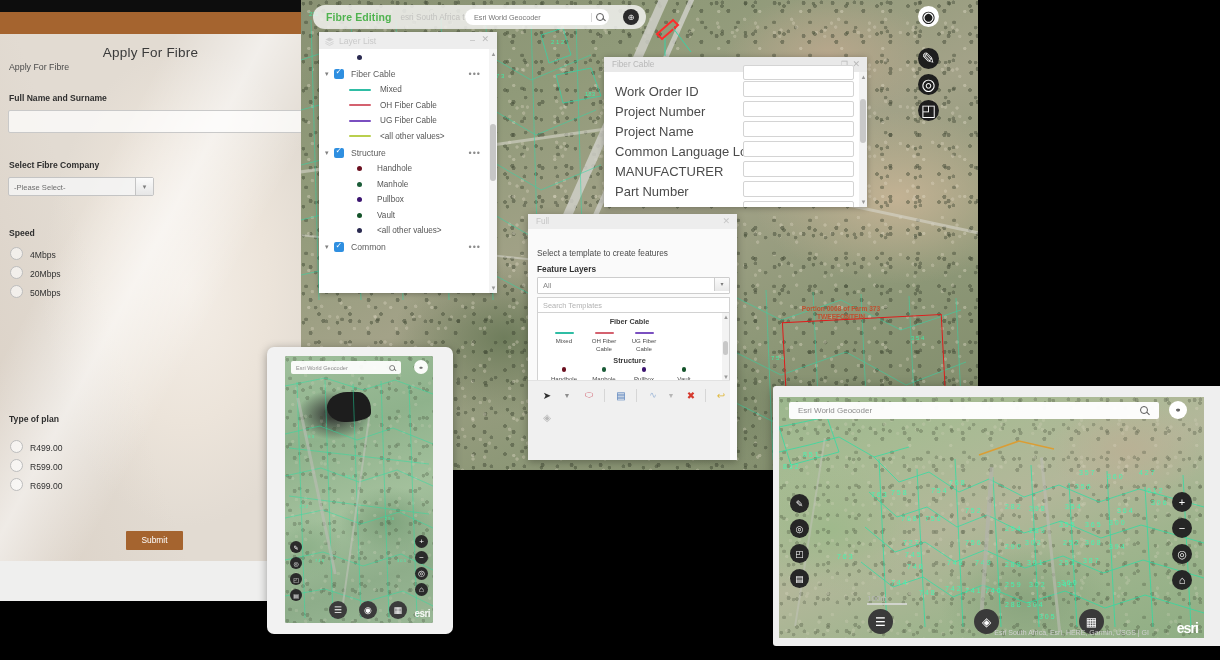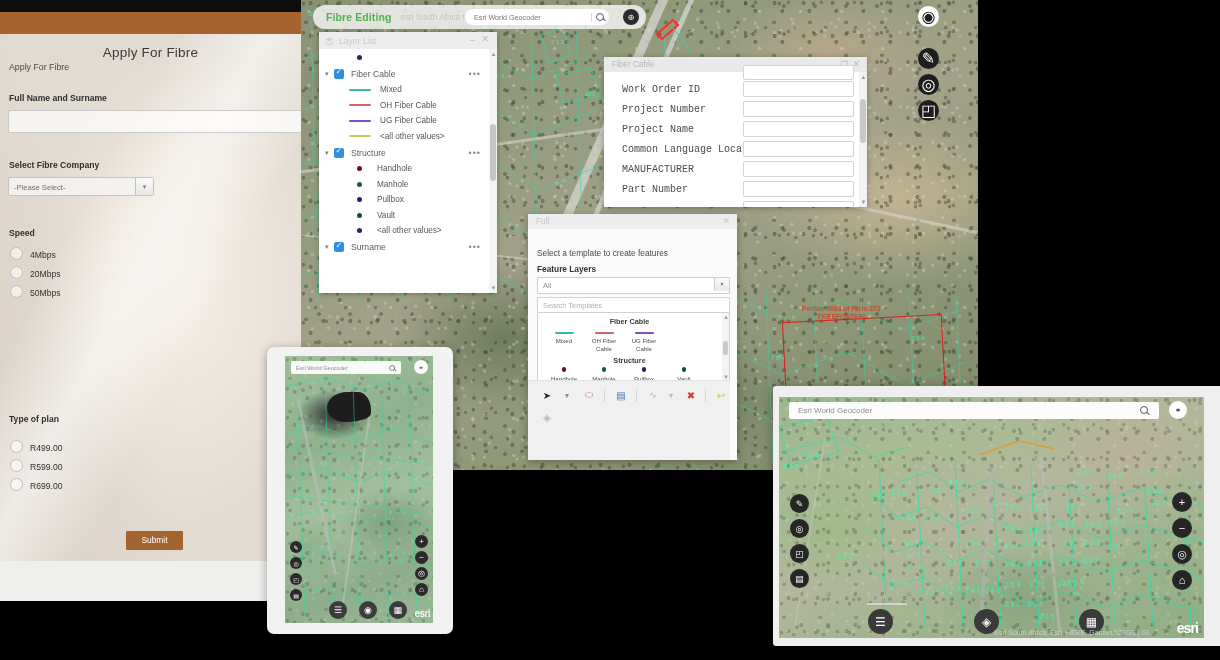--- a/index.html
+++ b/index.html
@@ -266,23 +266,22 @@
     overflow: hidden;
   }
   #attr-header {
     position:absolute; left:0; top:0; width:263px; height:15px;
     background: #e9e9e9;
   }
   #attr-title { position:absolute; left:8px; top:2.5px; font-size:8.2px; color:#b7b7b7; }
   #attr-body { position:absolute; left:0; top:15px; width:255px; height:135px; background:#fff; }
   .attr-row { position:relative; height:20px; }
   .attr-label {
-    position:absolute; left:18px; top:5px; font-size:10px; color:#4b4b4b;
+    position:absolute; left:11px; top:5px; font-size:13px; color:#4b4b4b;
     white-space: nowrap;
-    font-family: Liberation Mono, monospace;
   }
   .attr-input {
     position:absolute; left:139px; top:1.5px; width:109px; height:14px;
     border:1px solid #d4d4d4; border-radius:2px; background:#fff;
   }
   #attr-scrollbar-track { position:absolute; right:0; top:15px; width:8px; height:135px; background:#f2f2f2; }
   #attr-scrollbar-thumb { position:absolute; left:1px; top:27px; width:6px; height:44px; background:#c8c8c8; border-radius:3px; }
 
   
   #edit-panel {
@@ -642,21 +641,21 @@
         <span class="lyr-item-name">Vault</span>
       </div>
       <div class="lyr-item">
         <span class="lyr-swatch-dot" style="background:#2a2a50;"></span>
         <span class="lyr-item-name">&lt;all other values&gt;</span>
       </div>
 
       <div class="lyr-group">
         <span class="lyr-caret">▾</span>
         <span class="lyr-check"></span>
-        <span class="lyr-group-name">Surname</span>
+        <span class="lyr-group-name">Common</span>
         <span class="lyr-dots">•••</span>
       </div>
     </div>
 
     <div id="lyr-scrollbar-track">
       <div class="sb-arrow" style="top:2px;">▲</div>
       <div id="lyr-scrollbar-thumb"></div>
       <div class="sb-arrow" style="bottom:2px;">▼</div>
     </div>
   </div>

